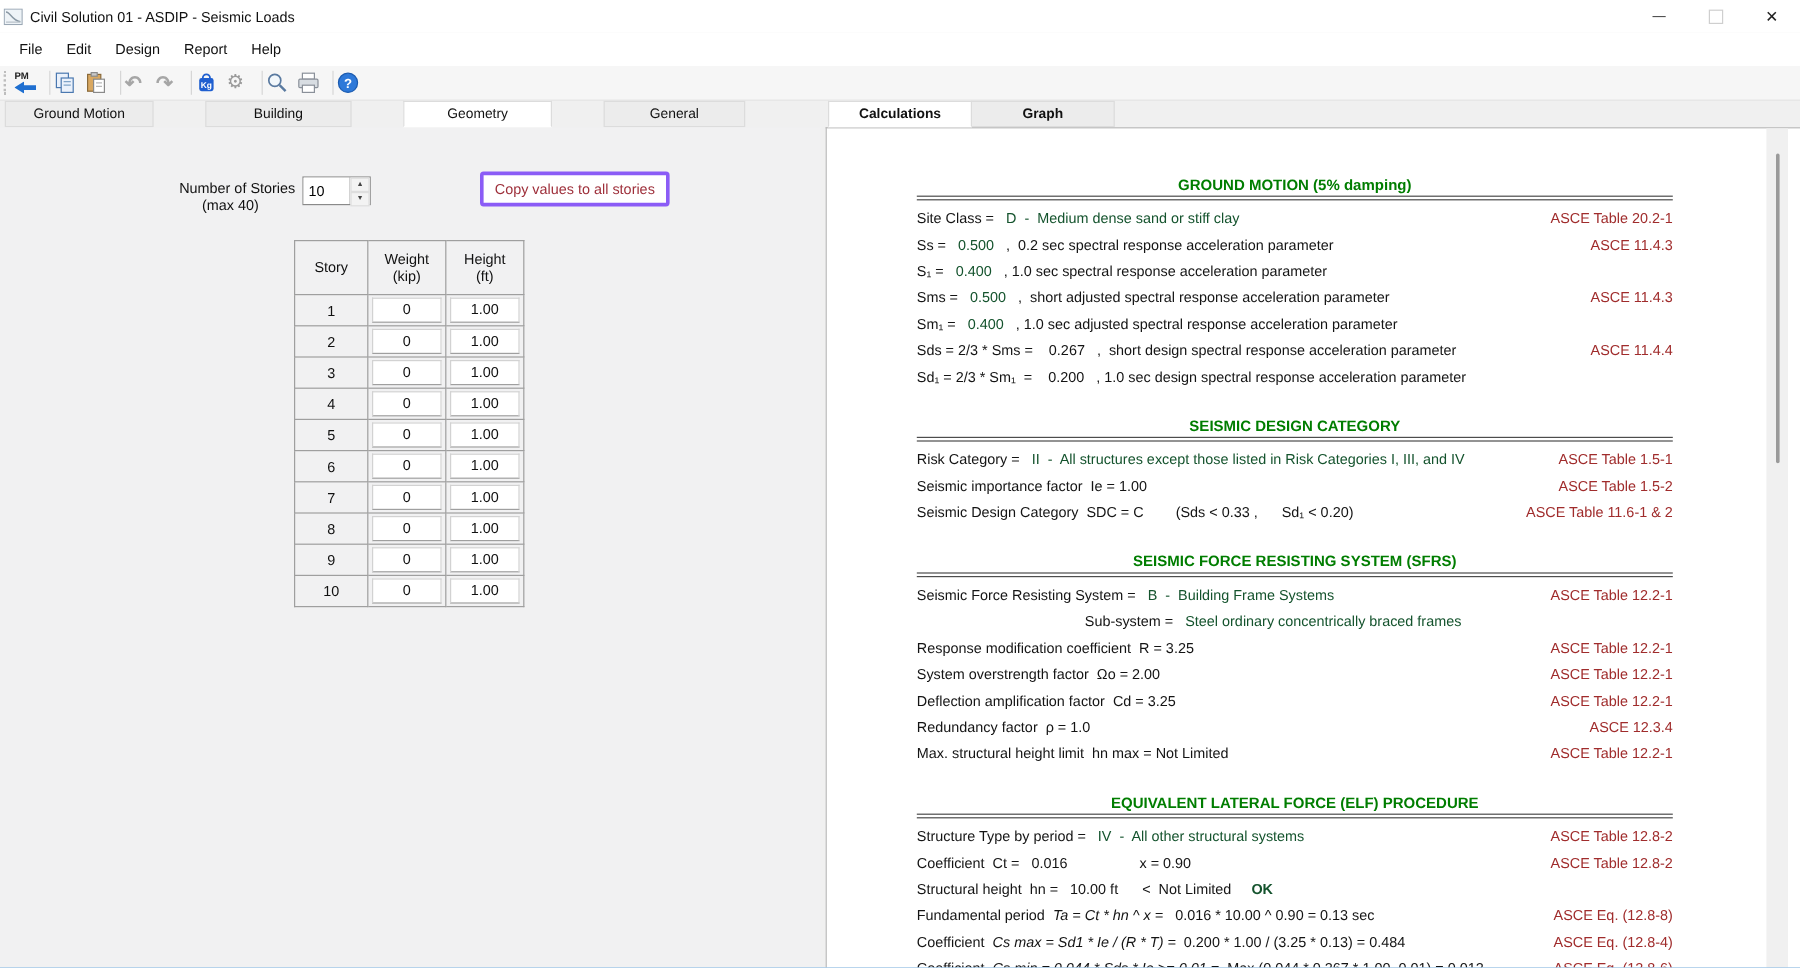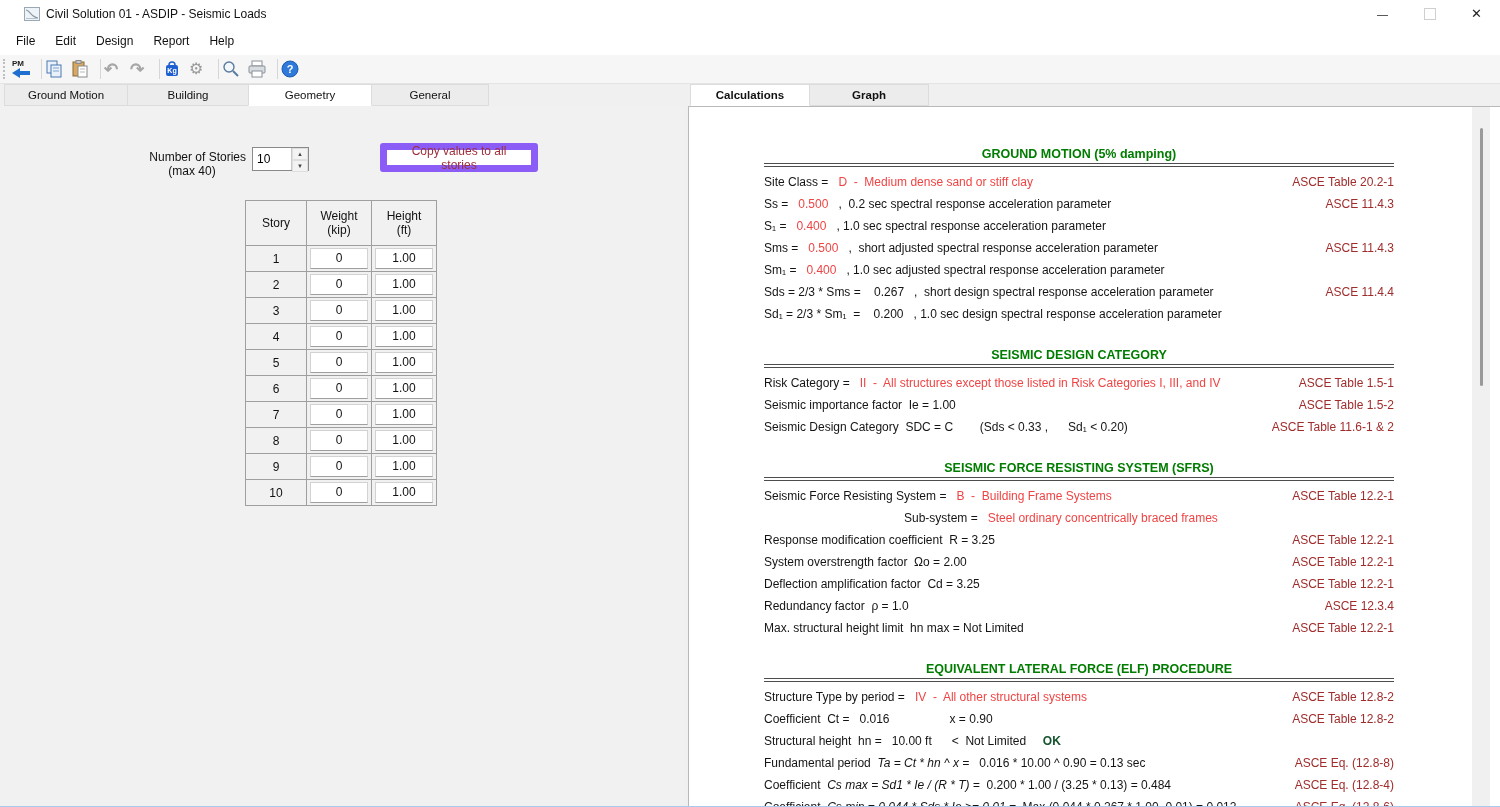--- a/index.html
+++ b/index.html
@@ -1,76 +1,76 @@
 <!DOCTYPE html>
 <html><head>
 <meta charset="utf-8">
 <style>
   html,body{margin:0;padding:0;}
   body{
     width:1500px;height:807px;overflow:hidden;position:relative;
     font-family:"Liberation Sans",sans-serif;background:#f0f0f0;color:#000;
   }
   
-  #titlebar{height:27px;background:#ffffff;display:flex;align-items:center;padding-left:24px;}
+  #titlebar{height:27px;background:#ffffff;display:flex;align-items:center;padding-left:3px;}
   .title-text{font-size:12px;margin-left:6px;color:#111;}
   .win-controls{margin-left:auto;display:flex;height:27px;}
   .win-btn{width:47px;height:27px;display:flex;align-items:center;justify-content:center;font-size:13px;color:#222;}
   .max-box{width:10px;height:10px;border:1px solid #cfcfcf;}
   
   #menubar{height:28px;background:#ffffff;display:flex;align-items:center;padding-left:6px;}
   .menu-item{padding:0 10px;font-size:12px;height:22px;line-height:22px;color:#111;}
   
   #toolbar{height:28px;background:#f6f6f6;border-bottom:1px solid #e4e4e4;display:flex;align-items:center;padding-left:2px;}
   .grip{width:3px;height:20px;border-left:2px dotted #bdbdbd;margin:0 4px 0 1px;}
   .tbtn{width:26px;height:24px;display:flex;justify-content:center;flex-direction:column;}
   .tsep{width:1px;height:20px;background:#d6d6d6;margin:0 3px;}
   .uglyph{font-size:17px;color:#a6a6a6;font-weight:bold;line-height:17px;}
   .gear{font-size:16px;color:#9a9a9a;line-height:16px;}
   .pm-text{font-size:8px;font-weight:bold;color:#222;line-height:8px;}
   
   .tabstrip{position:absolute;top:84px;height:22px;display:flex;}
-  #tabs-left{left:4px;}
+  #tabs-left{left:4px;gap:44px;}
   #tabs-right{left:690px;font-weight:bold;}
   .tab{height:22px;line-height:20px;text-align:center;font-size:11.5px;color:#111;
        background:#ececec;border:1px solid #dcdcdc;box-sizing:border-box;margin-right:-1px;}
   .tab.sel{background:#ffffff;border-bottom:1px solid #ffffff;z-index:2;}
   
   #left-panel{position:absolute;top:106px;left:0;width:684px;height:701px;background:#f1f1f2;}
   #stories-label{position:absolute;left:138px;top:44px;width:108px;font-size:12px;color:#111;}
   #stories-label .l1{text-align:right;}
   #stories-label .l2{text-align:center;}
   #stories-spin{position:absolute;left:252px;top:41px;width:57px;height:24px;background:#fff;
     border:1px solid #8a8a8a;box-sizing:border-box;display:flex;}
   #stories-spin input{width:34px;border:none;outline:none;font-size:12px;font-family:inherit;padding:0 0 0 4px;}
   .spin-btns{margin-left:auto;width:17px;display:flex;flex-direction:column;border-left:1px solid #c9c9c9;}
   .spin-btn{flex:1;font-size:6px;line-height:10px;text-align:center;color:#444;background:#f3f3f3;border:1px solid #dedede;}
-  #copy-btn{position:absolute;left:380px;top:37px;width:158px;height:29px;background:#fff;
-    border:7px solid #8b5cf6;border-radius:3px;font-size:12px;color:#9e2f3a;
+  #copy-btn{position:absolute;left:400px;top:37px;width:158px;height:29px;background:#fff;
+    border:3px solid #8b5cf6;border-radius:3px;font-size:12px;color:#9e2f3a;
     display:flex;align-items:center;justify-content:center;font-family:inherit;}
   #story-table{position:absolute;left:245px;top:94px;border-collapse:collapse;}
   #story-table th,#story-table td{border:1px solid #9f9f9f;font-size:12px;text-align:center;
     font-weight:normal;color:#111;padding:0;}
   #story-table th{height:44px;}
   .col-story{width:60px;}
   .col-w{width:64px;border-radius:18px;}
   .col-h{width:64px;}
   #story-table td{height:25px;}
   .cell-input{background:#fff;border:1px solid #d2d2d2;border-bottom-color:#9f9f9f;
     height:19px;line-height:19px;margin:2px 3px;font-size:12px;}
   
   #right-panel{position:absolute;top:106px;left:688px;right:0;bottom:0;background:#ffffff;
     border-left:1px solid #b9b9b9;border-top:1px solid #b9b9b9;}
   #calc-content{position:absolute;left:75px;top:40px;width:630px;}
   .sec{margin-bottom:23px;}
   .sec-title{text-align:center;color:#007d00;font-weight:bold;font-size:12.5px;margin-bottom:2px;}
   .rule{height:2px;border-top:1px solid #4d4d4d;border-bottom:1px solid #4d4d4d;margin-bottom:4px;}
   .crow{display:flex;font-size:12px;height:22px;align-items:center;white-space:pre;color:#141414;}
   .crow .ref{margin-left:auto;color:#a02c2c;}
-  .crow .b{color:#ef4444;}
+  .crow .b{color:#14532d;}
   .crow .i{font-style:italic;}
   .crow .g{color:#14532d;font-weight:bold;}
   .crow.indent{padding-left:140px;}
   
   .sb-track{position:absolute;top:0;right:10px;width:18px;bottom:0;background:#f0f0f0;}
   .sb-thumb{position:absolute;top:21px;right:17px;width:3px;height:258px;background:#9a9a9a;border-radius:2px;}
   #win-bottom-edge{position:absolute;left:0;bottom:0;width:1500px;height:1px;background:#a9cbe9;z-index:9;}
 </style>
 </head>
 <body>

